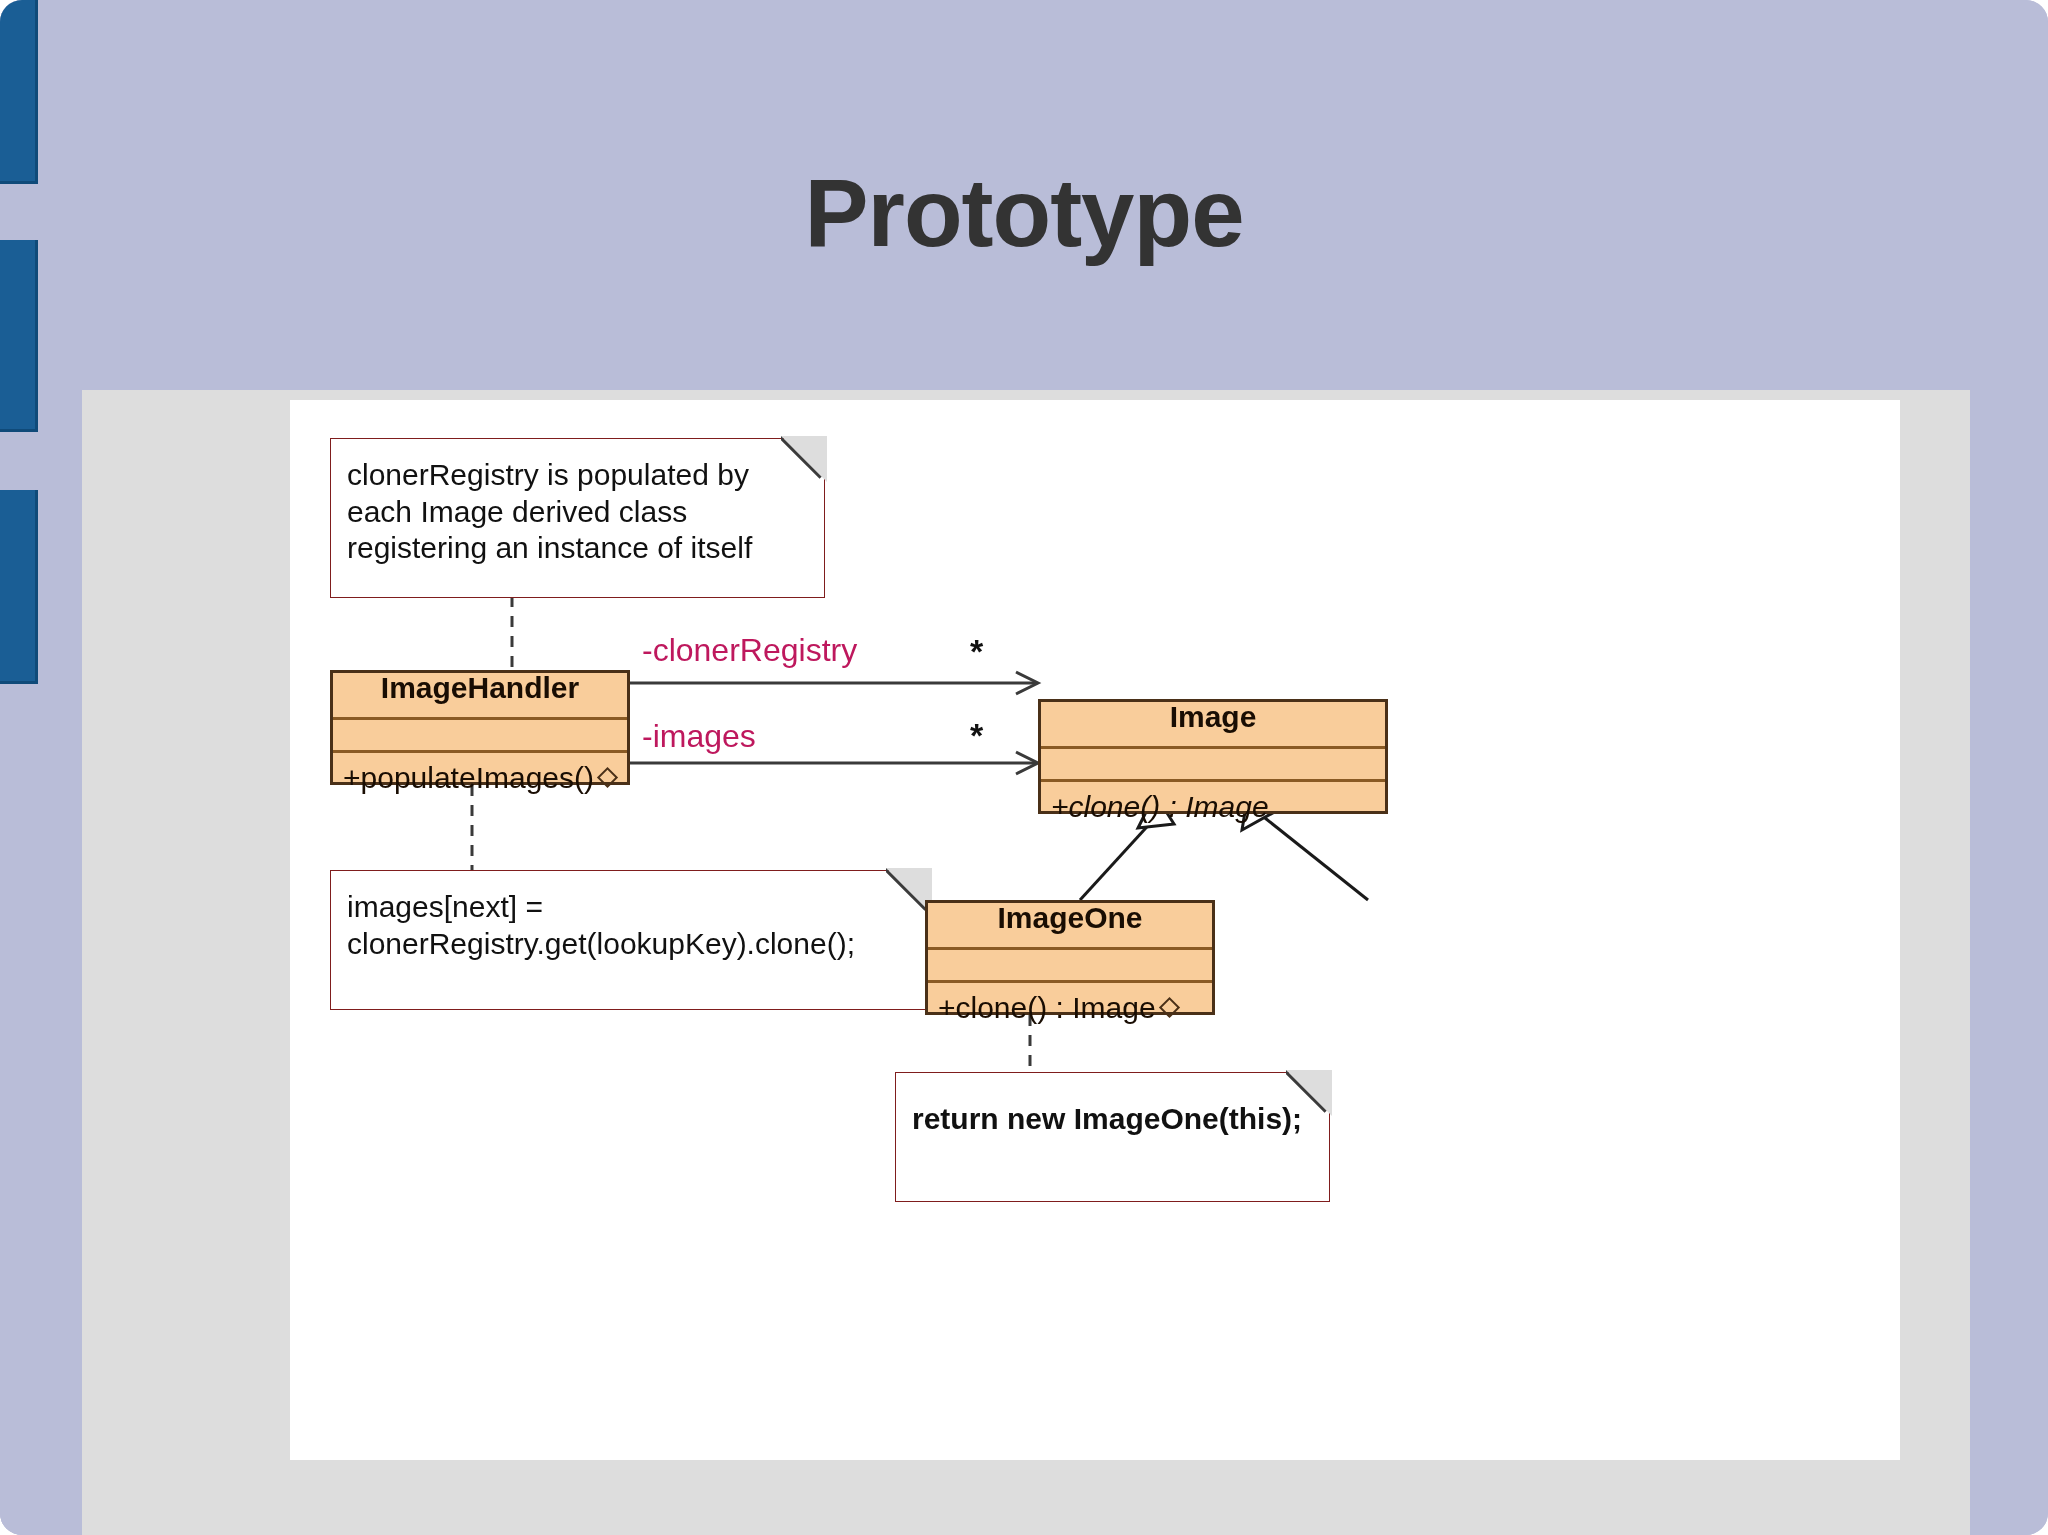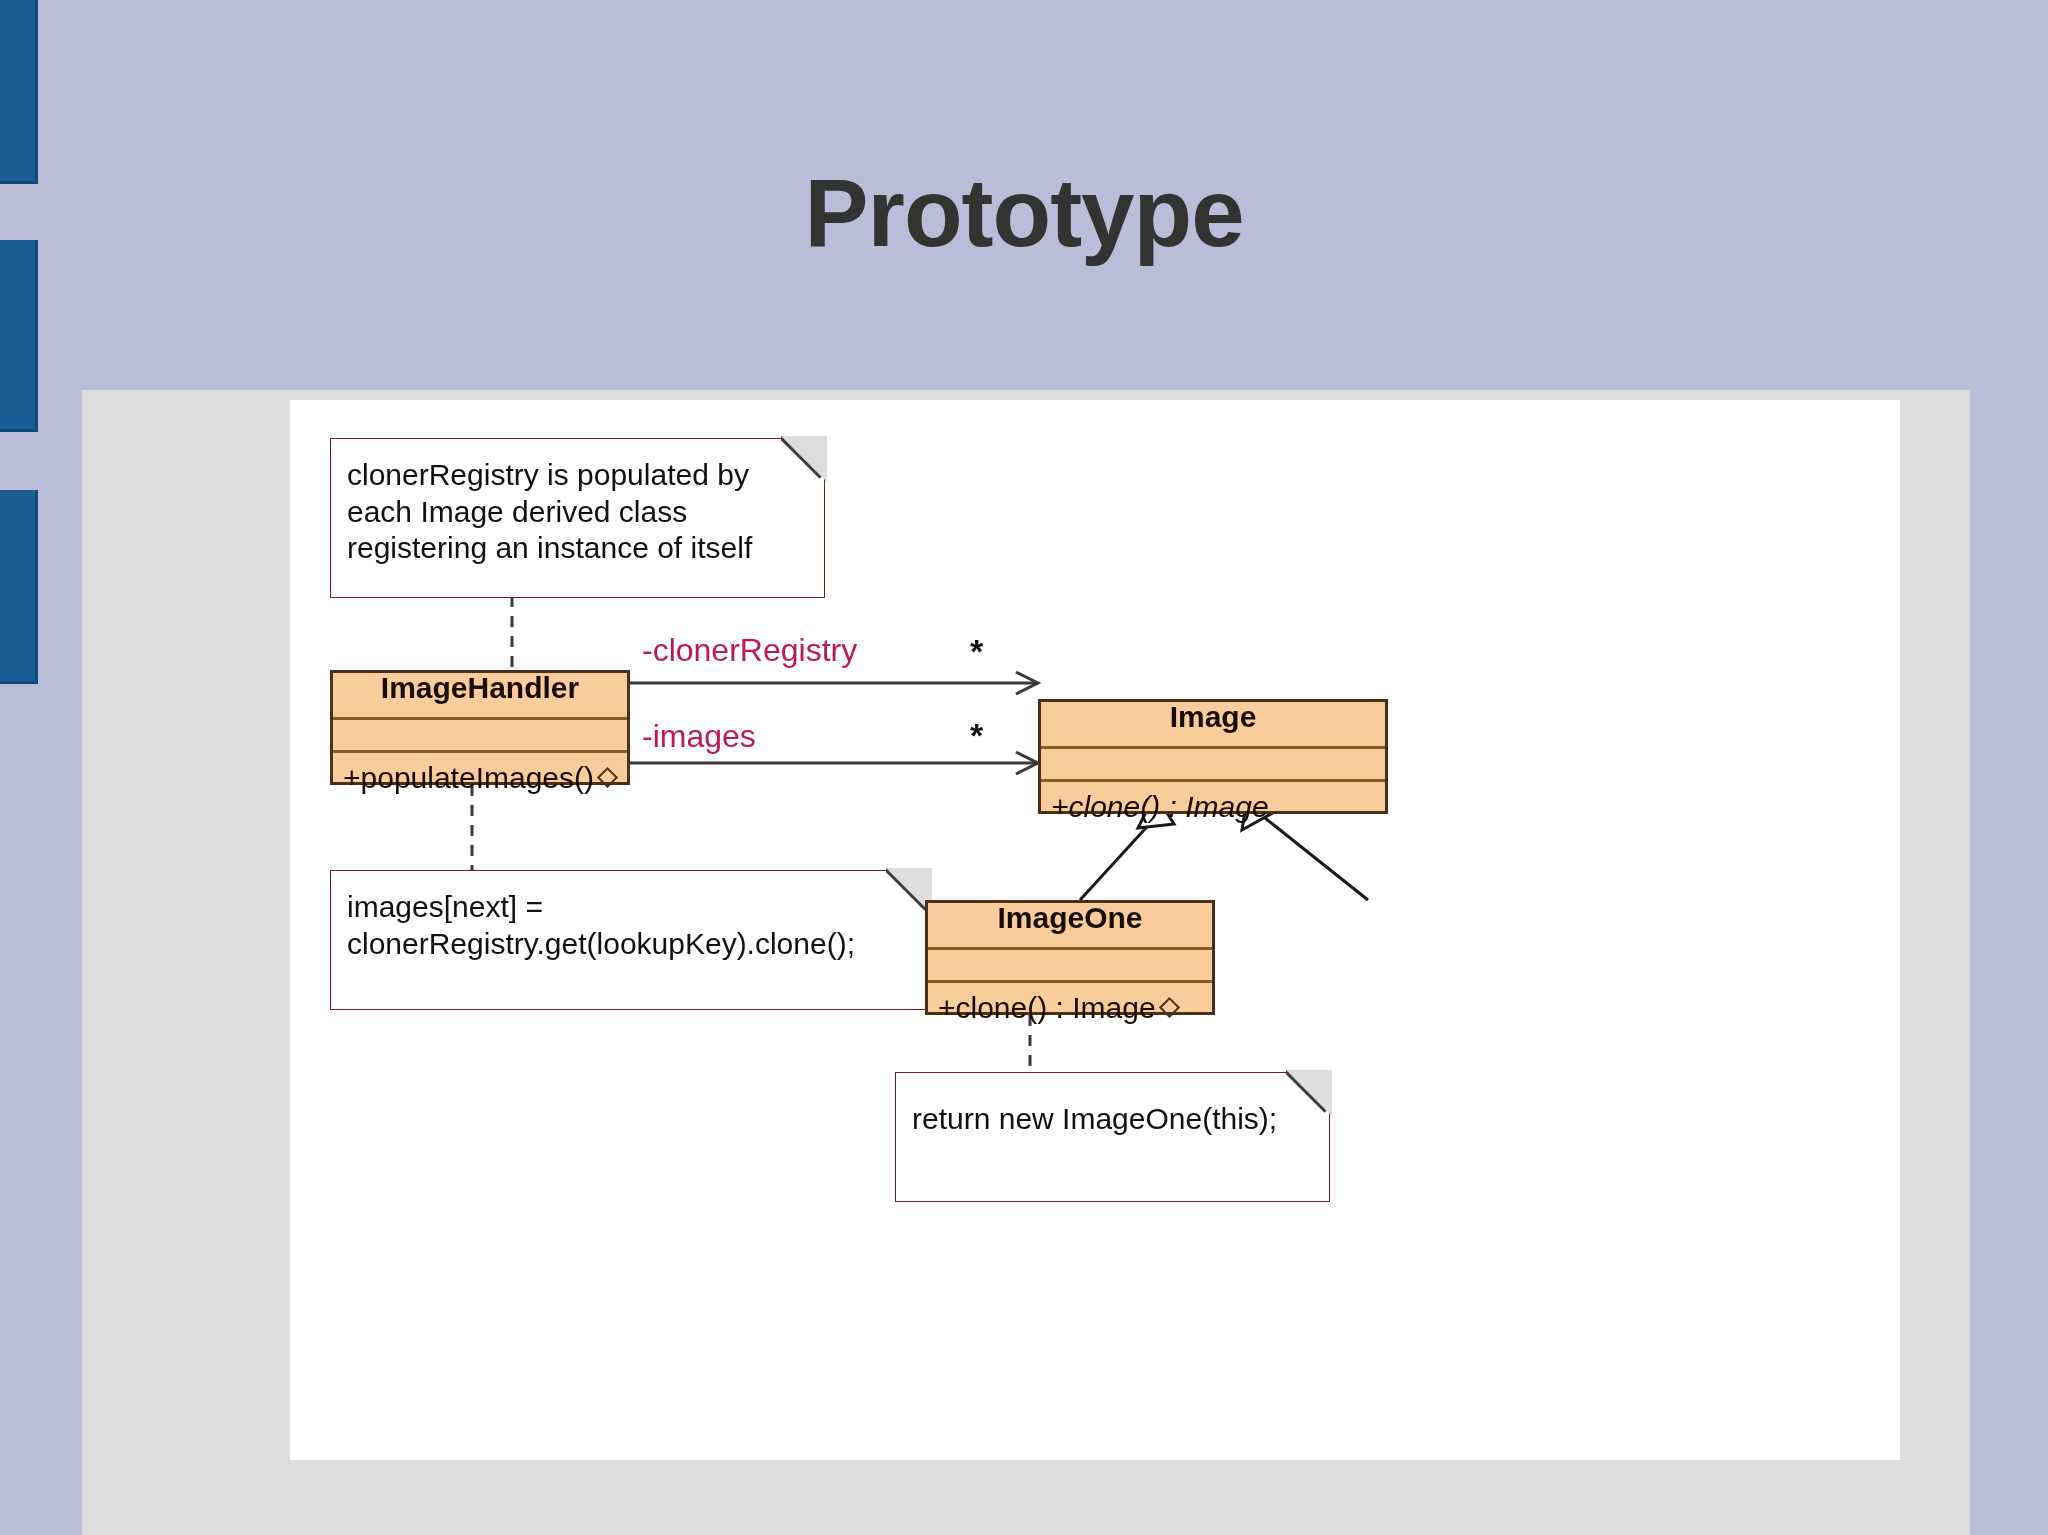--- a/index.html
+++ b/index.html
@@ -7,20 +7,21 @@
     padding: 0;
     background: #ffffff;
   }
   #slide {
     position: relative;
     width: 2048px;
     height: 1535px;
     overflow: hidden;
     font-family: "Liberation Sans", sans-serif;
     background: #b9bdd8;
+    border-radius: 22px;
   }
 
   
   .bg-upper {
     position: absolute;
     left: 0; top: 0;
     width: 2048px; height: 390px;
     background: #b9bdd8;
   }
   .bg-lower {
@@ -262,18 +263,18 @@
       <div class="divider"></div>
       <div class="compartment empty"></div>
       <div class="divider"></div>
       <div class="compartment"><span>+clone() : Image</span><span class="marker-diamond"></span></div>
     </div>
 
 
     <div class="uml-note" style="left:605px; top:672px; width:435px; height:130px;">
       <div class="note-fold"></div>
       <div class="note-fold-line"></div>
-      <div class="note-body" style="padding-top:28px;">return new ImageOne(this);</div>
+      <div class="note-body" style="padding-top:28px;font-weight:bold;">return new ImageOne(this);</div>
     </div>
 
   </div>
 
 </div>
 
 </body></html>

